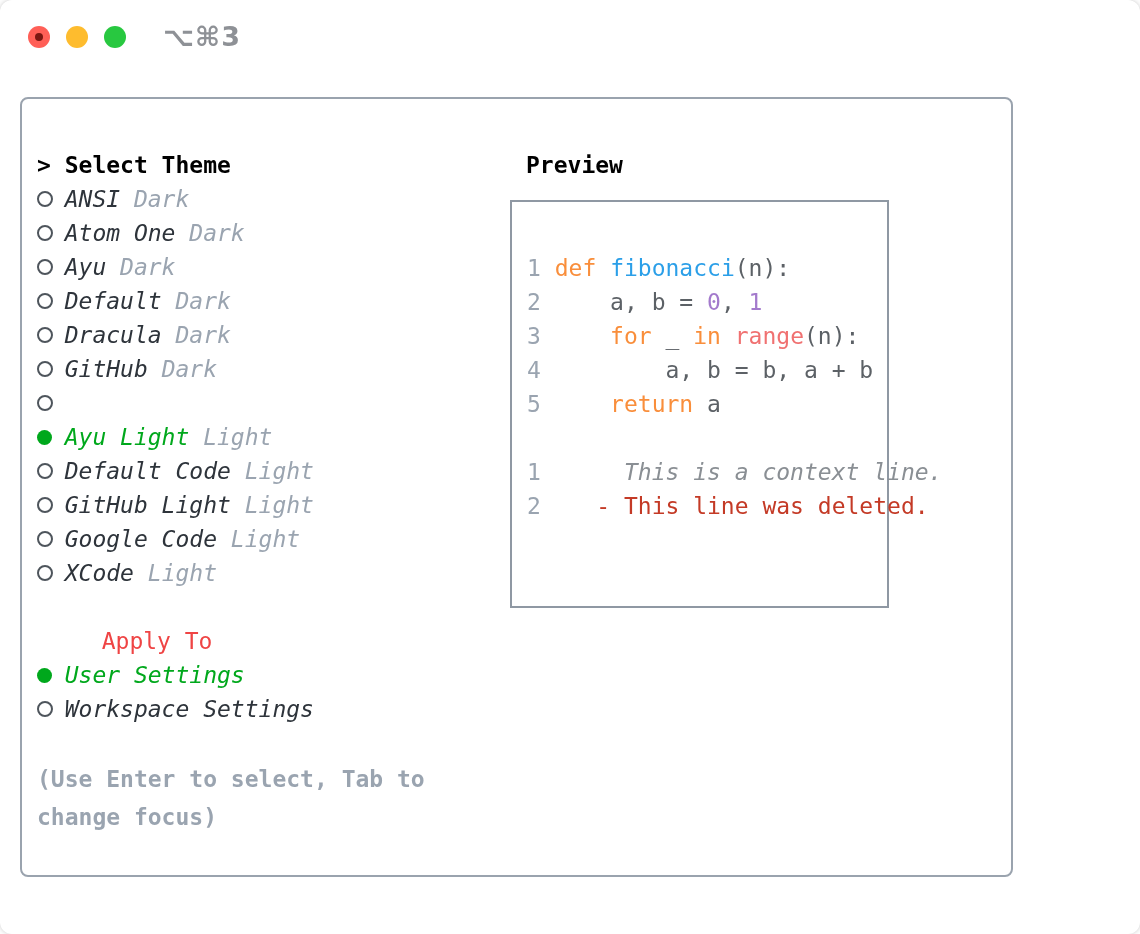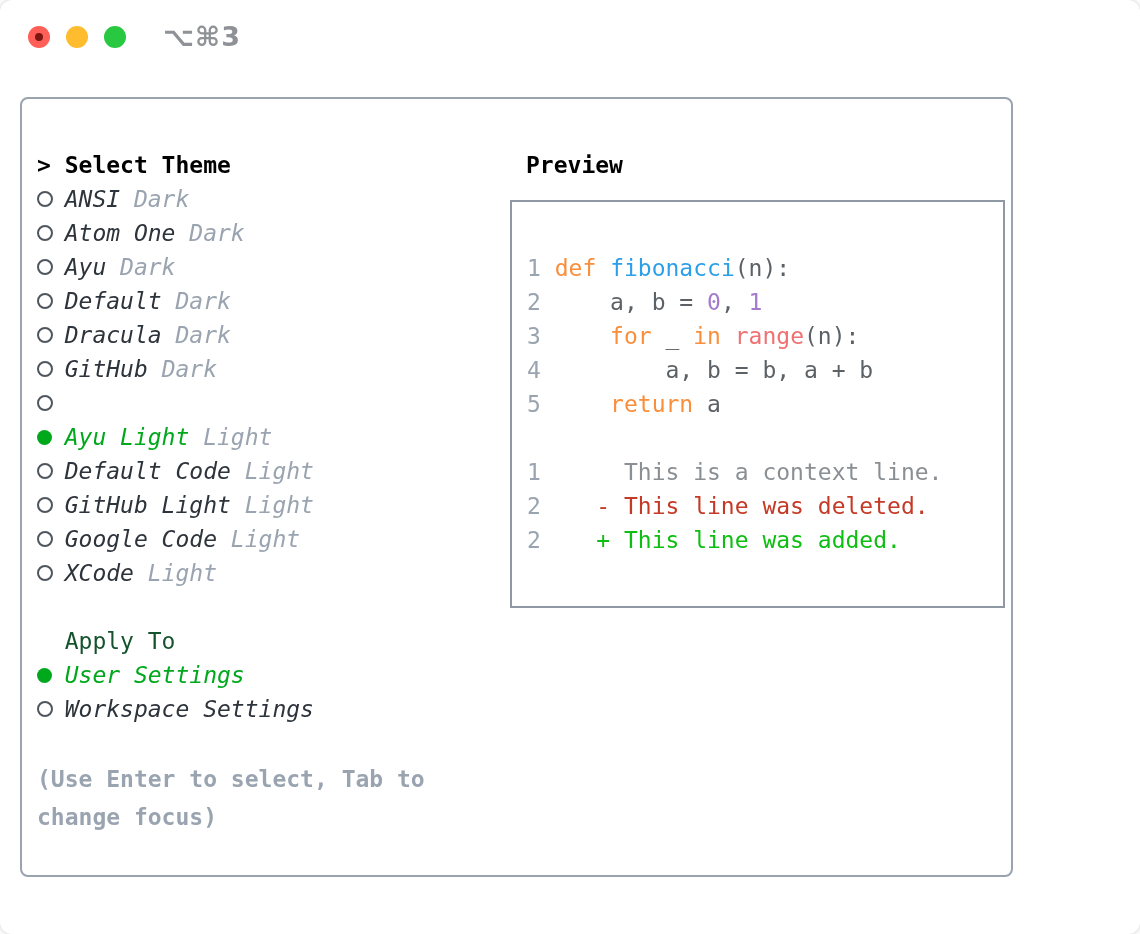--- a/index.html
+++ b/index.html
@@ -28,45 +28,45 @@
   .main-box{
     position:absolute;left:20px;top:97px;width:993px;height:780px;
     border:2px solid var(--c-window-border);border-radius:8px;
     box-sizing:border-box;background:#fff;
   }
   .left-col{position:absolute;left:15px;top:49px;width:450px;font-size:23px;color:var(--c-text-dark);}
   .row{display:flex;align-items:center;height:34px;white-space:pre;}
   .mcell{display:inline-flex;align-items:center;width:27.7px;flex:none;}
   .caret{color:#000;font-weight:bold;}
   .hdr{font-weight:bold;color:#000;}
-  .applyhdr{color:#14532d;}
+  .applyhdr{color:#ef4444;margin-left:37px;}
   .ring{width:12px;height:12px;border:2px solid var(--c-bullet-ring);border-radius:50%;box-sizing:content-box;}
   .fill{width:15px;height:15px;background:var(--c-green-selected);border-radius:50%;}
   .label{white-space:pre;color:var(--c-text-dark);font-style:italic;}
   .tname.sel{color:var(--c-green-selected);}
   .tvariant{color:var(--c-muted);}
   .hint{width:404px;color:var(--c-muted);line-height:38px;white-space:normal;font-weight:bold;}
   
   .preview-title{
     position:absolute;left:504px;top:49px;height:34px;line-height:34px;
     font-weight:bold;color:#000;font-size:23px;
   }
   .preview-box{
-    position:absolute;left:488px;top:101px;width:495px;height:408px;
+    position:absolute;left:488px;top:101px;width:379px;height:408px;
     border:2px solid var(--c-preview-border);box-sizing:border-box;background:#fff;
   }
   #preview-lines{position:absolute;left:15px;top:49px;font-size:23px;}
   .pl{height:34px;line-height:34px;white-space:pre;}
   .ln{color:var(--c-muted);}
   .tk-pl{color:var(--c-code-plain);}
   .tk-kw{color:var(--c-code-keyword);}
   .tk-fn{color:var(--c-code-function);}
   .tk-num{color:var(--c-code-number);}
   .tk-bi{color:var(--c-code-builtin);}
-  .tk-ctx{color:var(--c-diff-context);}
+  .tk-ctx{color:var(--c-diff-context);font-style:italic;}
   .tk-del{color:var(--c-diff-deleted);}
   .tk-add{color:var(--c-diff-added);}
 </style>
 </head>
 <body>
 
 <div class="window">
 
   <div>
     <span class="tl red">
@@ -122,18 +122,17 @@
     <div class="preview-box">
       <div id="preview-lines">
           <div class="pl"><span class="ln">1</span><span class="tk-pl"> </span><span class="tk-kw">def</span><span class="tk-pl"> </span><span class="tk-fn">fibonacci</span><span class="tk-pl">(n):</span></div>
           <div class="pl"><span class="ln">2</span><span class="tk-pl">     a, b = </span><span class="tk-num">0</span><span class="tk-pl">, </span><span class="tk-num">1</span></div>
           <div class="pl"><span class="ln">3</span><span class="tk-pl">     </span><span class="tk-kw">for</span><span class="tk-pl"> _ </span><span class="tk-kw">in</span><span class="tk-pl"> </span><span class="tk-bi">range</span><span class="tk-pl">(n):</span></div>
           <div class="pl"><span class="ln">4</span><span class="tk-pl">         a, b = b, a + b</span></div>
           <div class="pl"><span class="ln">5</span><span class="tk-pl">     </span><span class="tk-kw">return</span><span class="tk-pl"> a</span></div>
           <div class="pl"></div>
           <div class="pl"><span class="ln">1</span><span class="tk-ctx">      This is a context line.</span></div>
           <div class="pl"><span class="ln">2</span><span class="tk-del">    - This line was deleted.</span></div>
-          <div class="pl"><span class="ln">2</span><span class="tk-add">    + This line was added.</span></div>
         </div>
     </div>
 
   </div>
 </div>
 
 </body></html>

